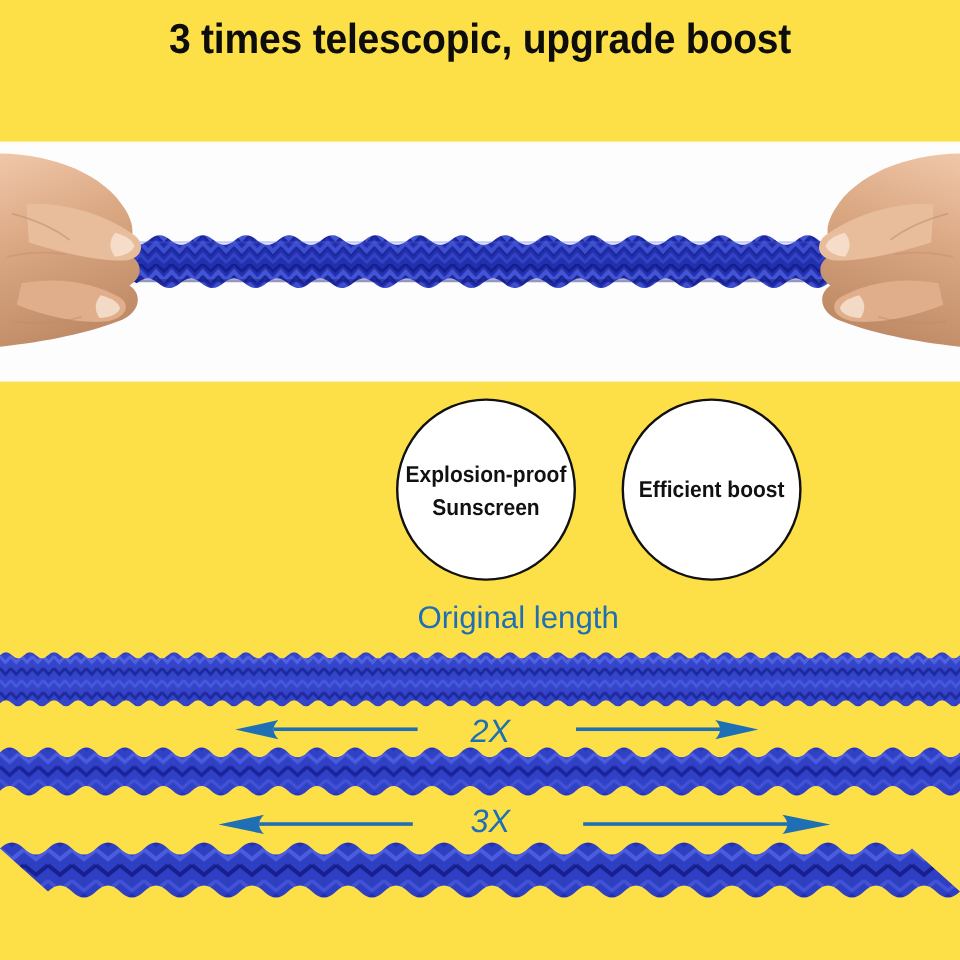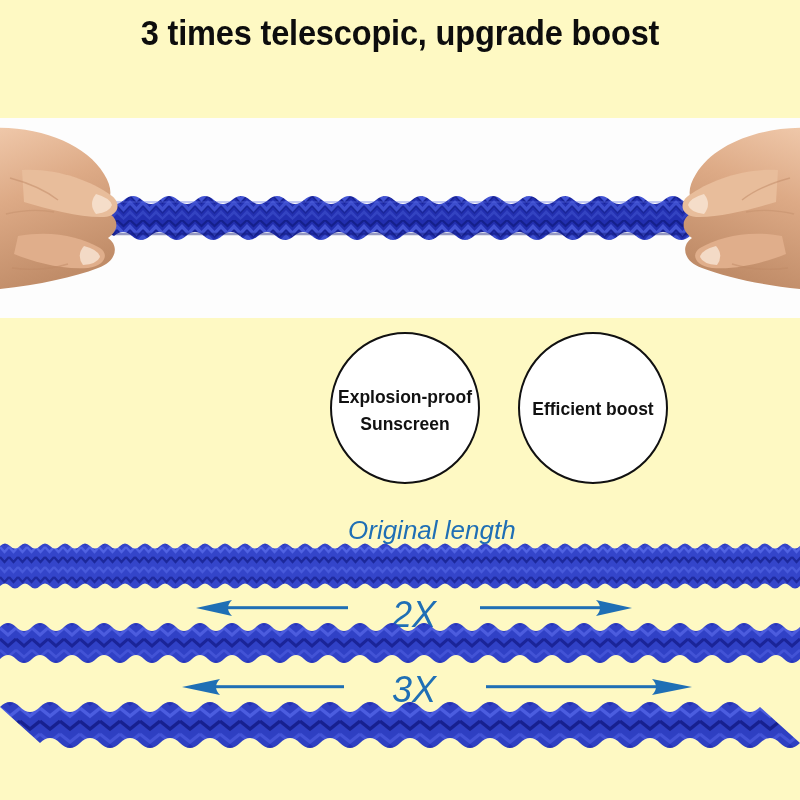--- a/index.html
+++ b/index.html
@@ -7,21 +7,21 @@
     padding: 0;
     background: #ffffff;
   }
   body {
     font-family: "Liberation Sans", sans-serif;
   }
   #page {
     position: relative;
     width: 800px;
     height: 800px;
-    background: #fef9c3;
+    background: #fde047;
     overflow: hidden;
   }
 
   
   .title {
     position: absolute;
     left: 0;
     top: 13px;
     width: 800px;
     text-align: center;
@@ -86,32 +86,31 @@
     left: 0;
     width: 800px;
   }
   #band-1 { top: 43px;  height: 52px; }
   #band-2 { top: 122px; height: 48px; }
   #band-3 { top: 200px; height: 56px; }
 
   .original-label {
     position: absolute;
     left: 348px;
-    top: 18px;
-    font-family: "Liberation Sans", sans-serif;
-    font-style: italic;
+    top: 2px;
+    font-family: "Liberation Sans", sans-serif;
     font-size: 26px;
     color: #1f6fb5;
     white-space: nowrap;
   }
   .mult-label {
     position: absolute;
     font-family: "Liberation Sans", sans-serif;
     font-style: italic;
-    font-size: 36px;
+    font-size: 27px;
     color: #1f6fb5;
     white-space: nowrap;
   }
   #mult-2x { left: 392px; top: 97px; }
   #mult-3x { left: 392px; top: 172px; }
 
   .arrow-row {
     position: absolute;
     left: 0;
     width: 800px;

